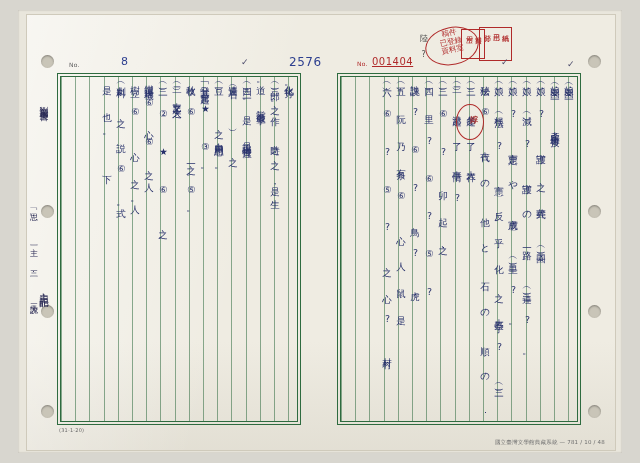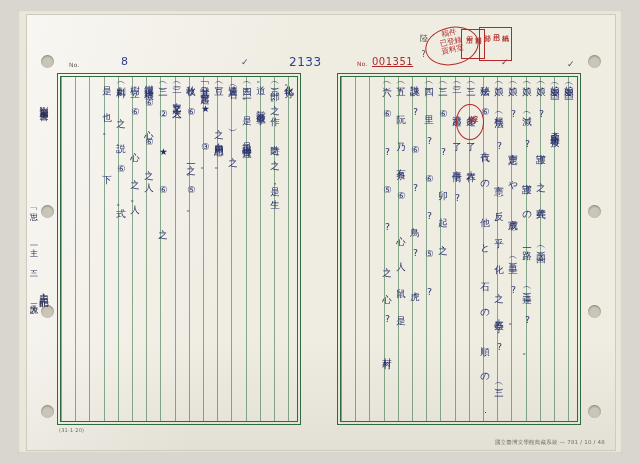--- a/index.html
+++ b/index.html
@@ -173,24 +173,24 @@
     <div class="hole" style="left:14px; top:290px;"></div>
     <div class="hole" style="left:14px; top:390px;"></div>
     <div class="hole" style="right:14px; top:40px;"></div>
     <div class="hole" style="right:14px; top:190px;"></div>
     <div class="hole" style="right:14px; top:290px;"></div>
     <div class="hole" style="right:14px; top:390px;"></div>
 
     <span class="tiny-print" style="left:42px; top:46px; font-size:6px;">No.</span>
     <span class="num-blue" style="left:94px; top:40px; font-size:11px;">8</span>
 
-    <span class="num-blue" style="left:262px; top:40px; font-size:12px;">2133</span>
+    <span class="num-blue" style="left:262px; top:40px; font-size:12px;">2576</span>
 
     <span class="tiny-print" style="left:330px; top:45px; color:#b02a2a; font-size:6px;">No.</span>
-    <span class="num-red" style="left:345px; top:41px; font-size:10px; text-decoration:underline;">001351</span>
+    <span class="num-red" style="left:345px; top:41px; font-size:10px; text-decoration:underline;">001404</span>
 
     <div style="position:absolute; left:398px; top:12px; width:52px; height:36px; border:1.3px solid #b02a2a; border-radius:50%; transform:rotate(-12deg);"></div>
     <div class="stamp-red" style="left:404px; top:14px; font-size:7.5px; transform:rotate(-12deg); text-align:center; width:40px;">稿件
 已登錄
 資料室</div>
 
     <div class="stamp-box" style="left:452px; top:12px; height:30px;">稿紙
 已用
 部分</div>
     <div class="stamp-box" style="left:434px; top:14px; height:26px;">資料

